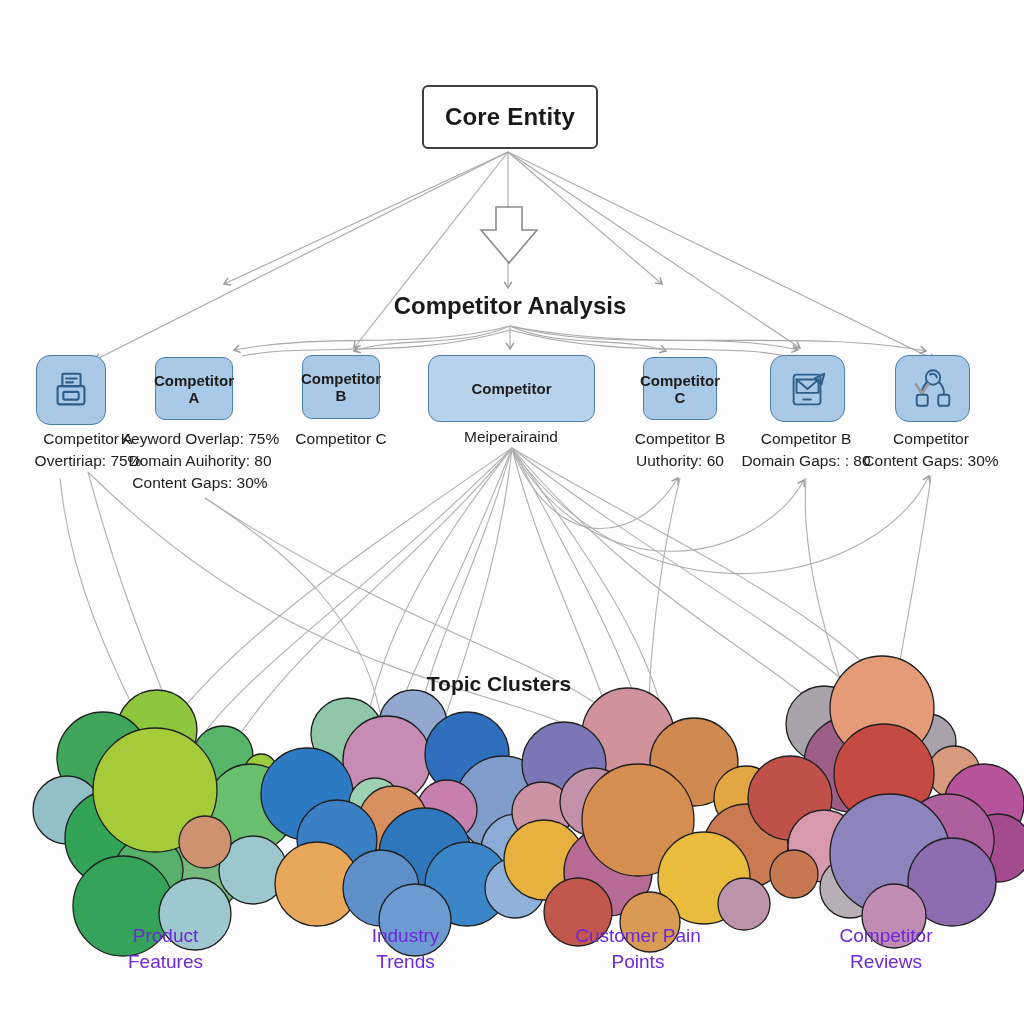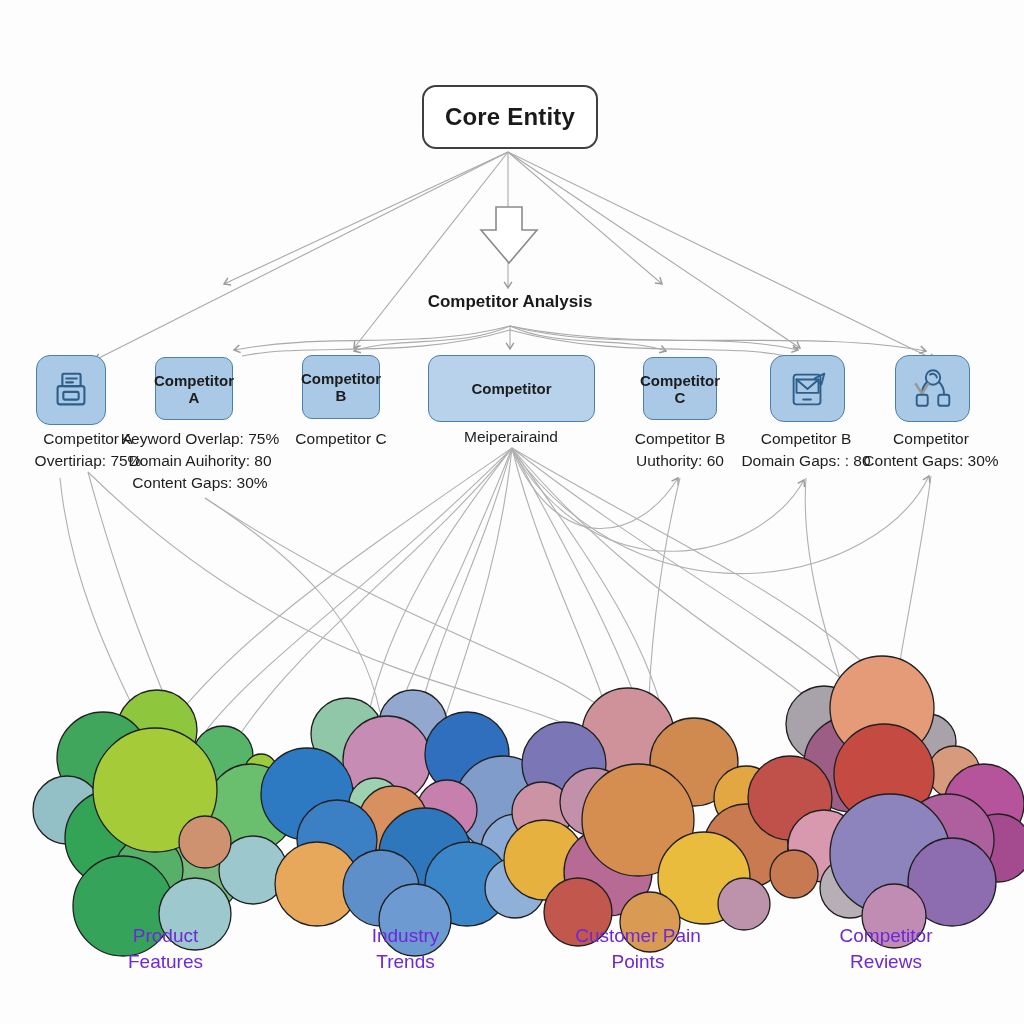--- a/index.html
+++ b/index.html
@@ -4,27 +4,27 @@
 <style>
   html,body{margin:0;padding:0;background:#ffffff;}
   #stage{
     position:relative;width:1024px;height:1024px;background:#fdfdfd;overflow:hidden;
     font-family:"Liberation Sans", sans-serif;color:#1a1a1a;
   }
   #wires{position:absolute;left:0;top:0;width:1024px;height:1024px;}
   .abs{position:absolute;}
   .core-box{
     left:422px;top:85px;width:172px;height:60px;
-    background:#ffffff;border:2px solid #3f3f3f;border-radius:14px;
+    background:#ffffff;border:2px solid #3f3f3f;border-radius:6px;
     display:flex;align-items:center;justify-content:center;
     font-size:24px;font-weight:bold;letter-spacing:.2px;z-index:3;
   }
   .lvl2-label{
     left:360px;top:292px;width:300px;text-align:center;
-    font-size:17px;font-weight:bold;z-index:3;
+    font-size:24px;font-weight:bold;z-index:3;
   }
   .cbox{
     background:var(--box-fill,#aac9e6);border:1.6px solid var(--box-border,#4d7fae);
     display:flex;align-items:center;justify-content:center;z-index:3;
     box-sizing:border-box;
   }
   .cbox.label-box{border-radius:10px;font-size:15px;font-weight:bold;color:#1c1c1c;text-align:center;}
   .cbox.icon-box{border-radius:14px;}
   .caption{
     text-align:center;font-size:15.5px;line-height:1.42;color:#1d1d1d;z-index:3;
@@ -253,19 +253,20 @@
       <path d="M30.5,17 C34.5,21 35.5,24 35.5,29"></path>
       <rect x="7" y="30" width="11.5" height="11.5" rx="2.5"></rect>
       <rect x="29.5" y="30" width="11.5" height="11.5" rx="2.5"></rect>
     </svg>
   </div>
   <div class="abs caption" style="left:846px;top:428px;width:170px;">
     <span>Competitor</span>
     <span>Content Gaps: 30%</span>
   </div>
 
+  <div class="abs topic-title">Topic Clusters</div>
 
   <div class="abs cluster-label" style="left:108px;top:923px;width:115px;">Product Features</div>
   <div class="abs cluster-label" style="left:348px;top:923px;width:115px;">Industry Trends</div>
   <div class="abs cluster-label" style="left:562px;top:923px;width:152px;">Customer Pain Points</div>
   <div class="abs cluster-label" style="left:820px;top:923px;width:132px;">Competitor Reviews</div>
 
 </div>
 
 </body></html>

